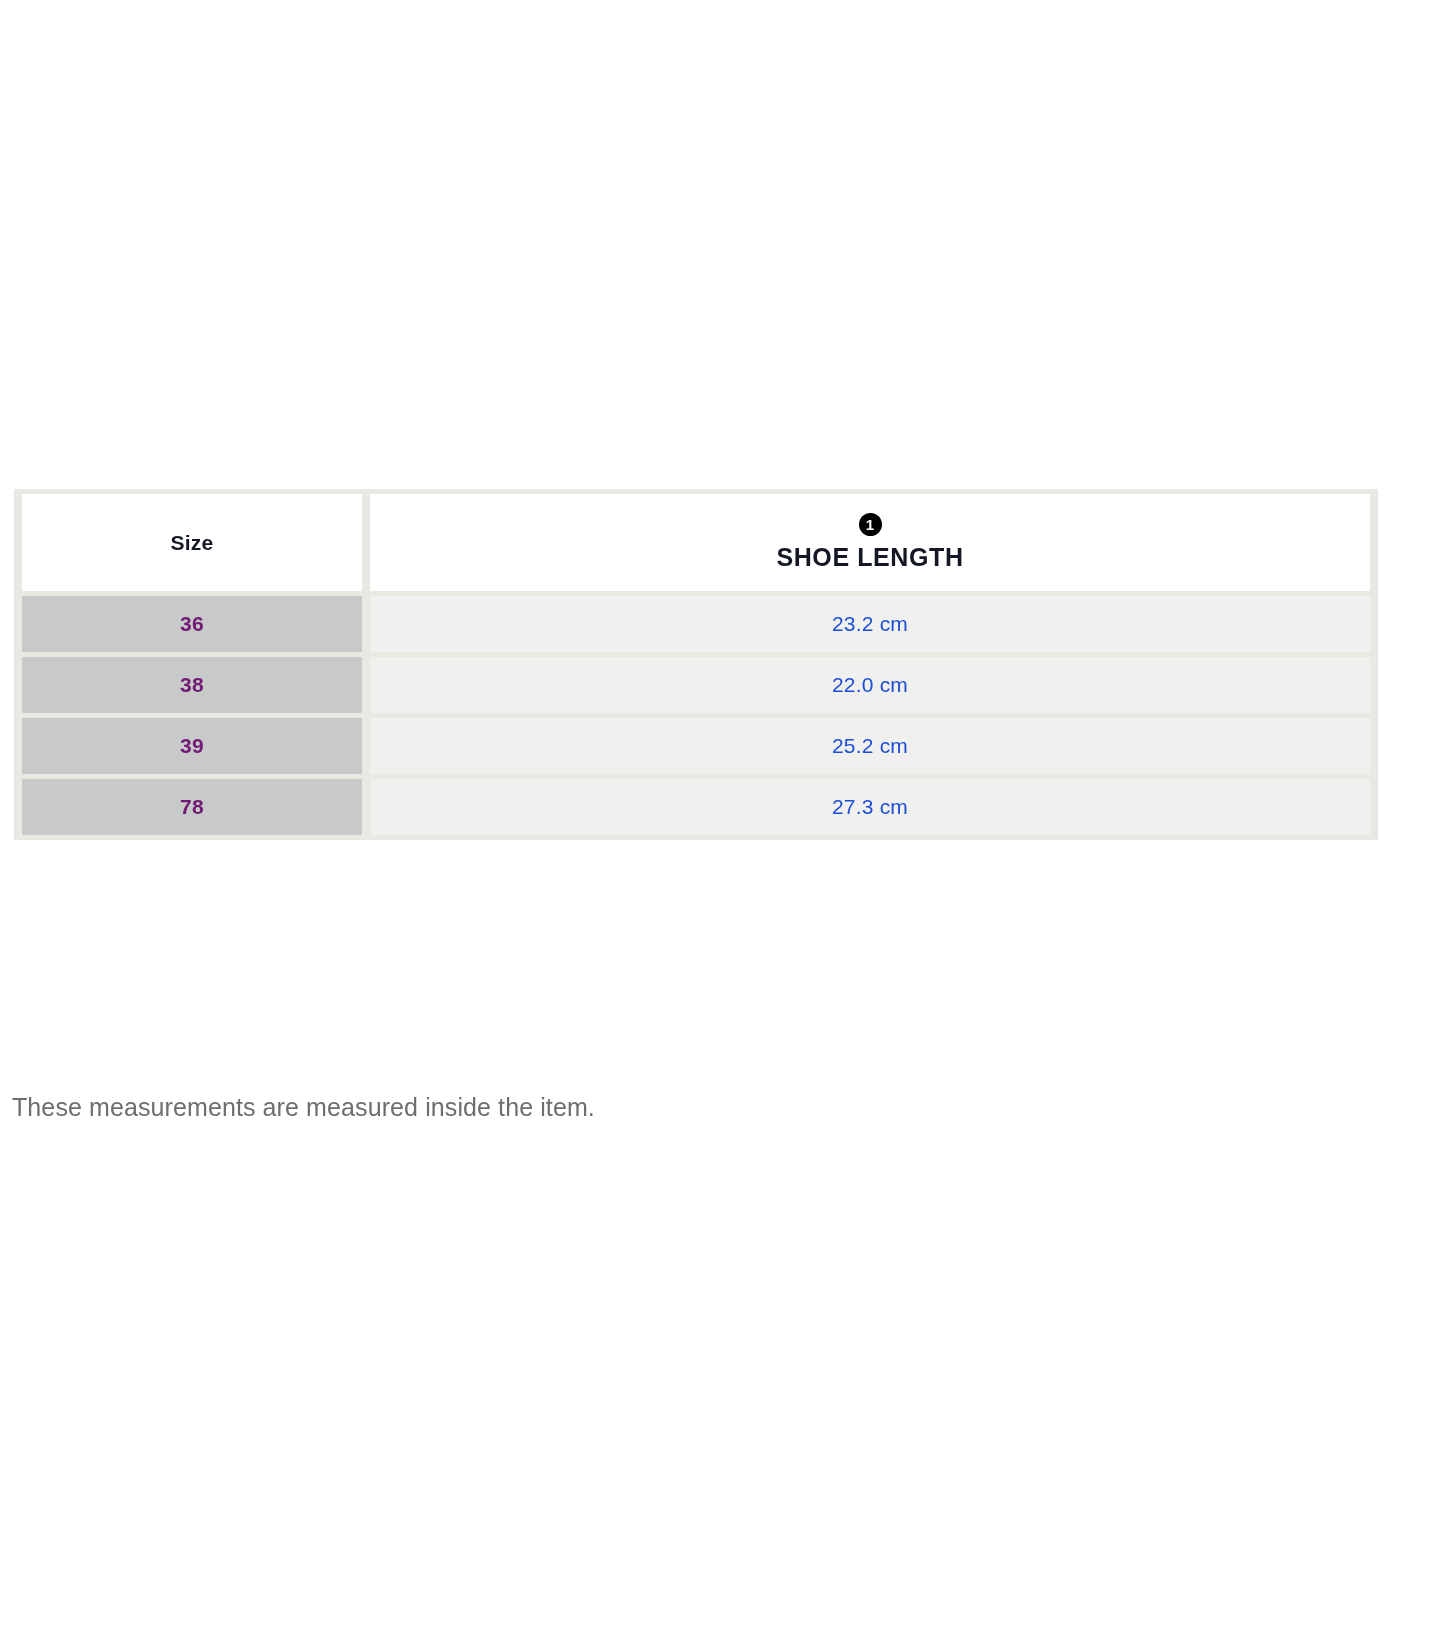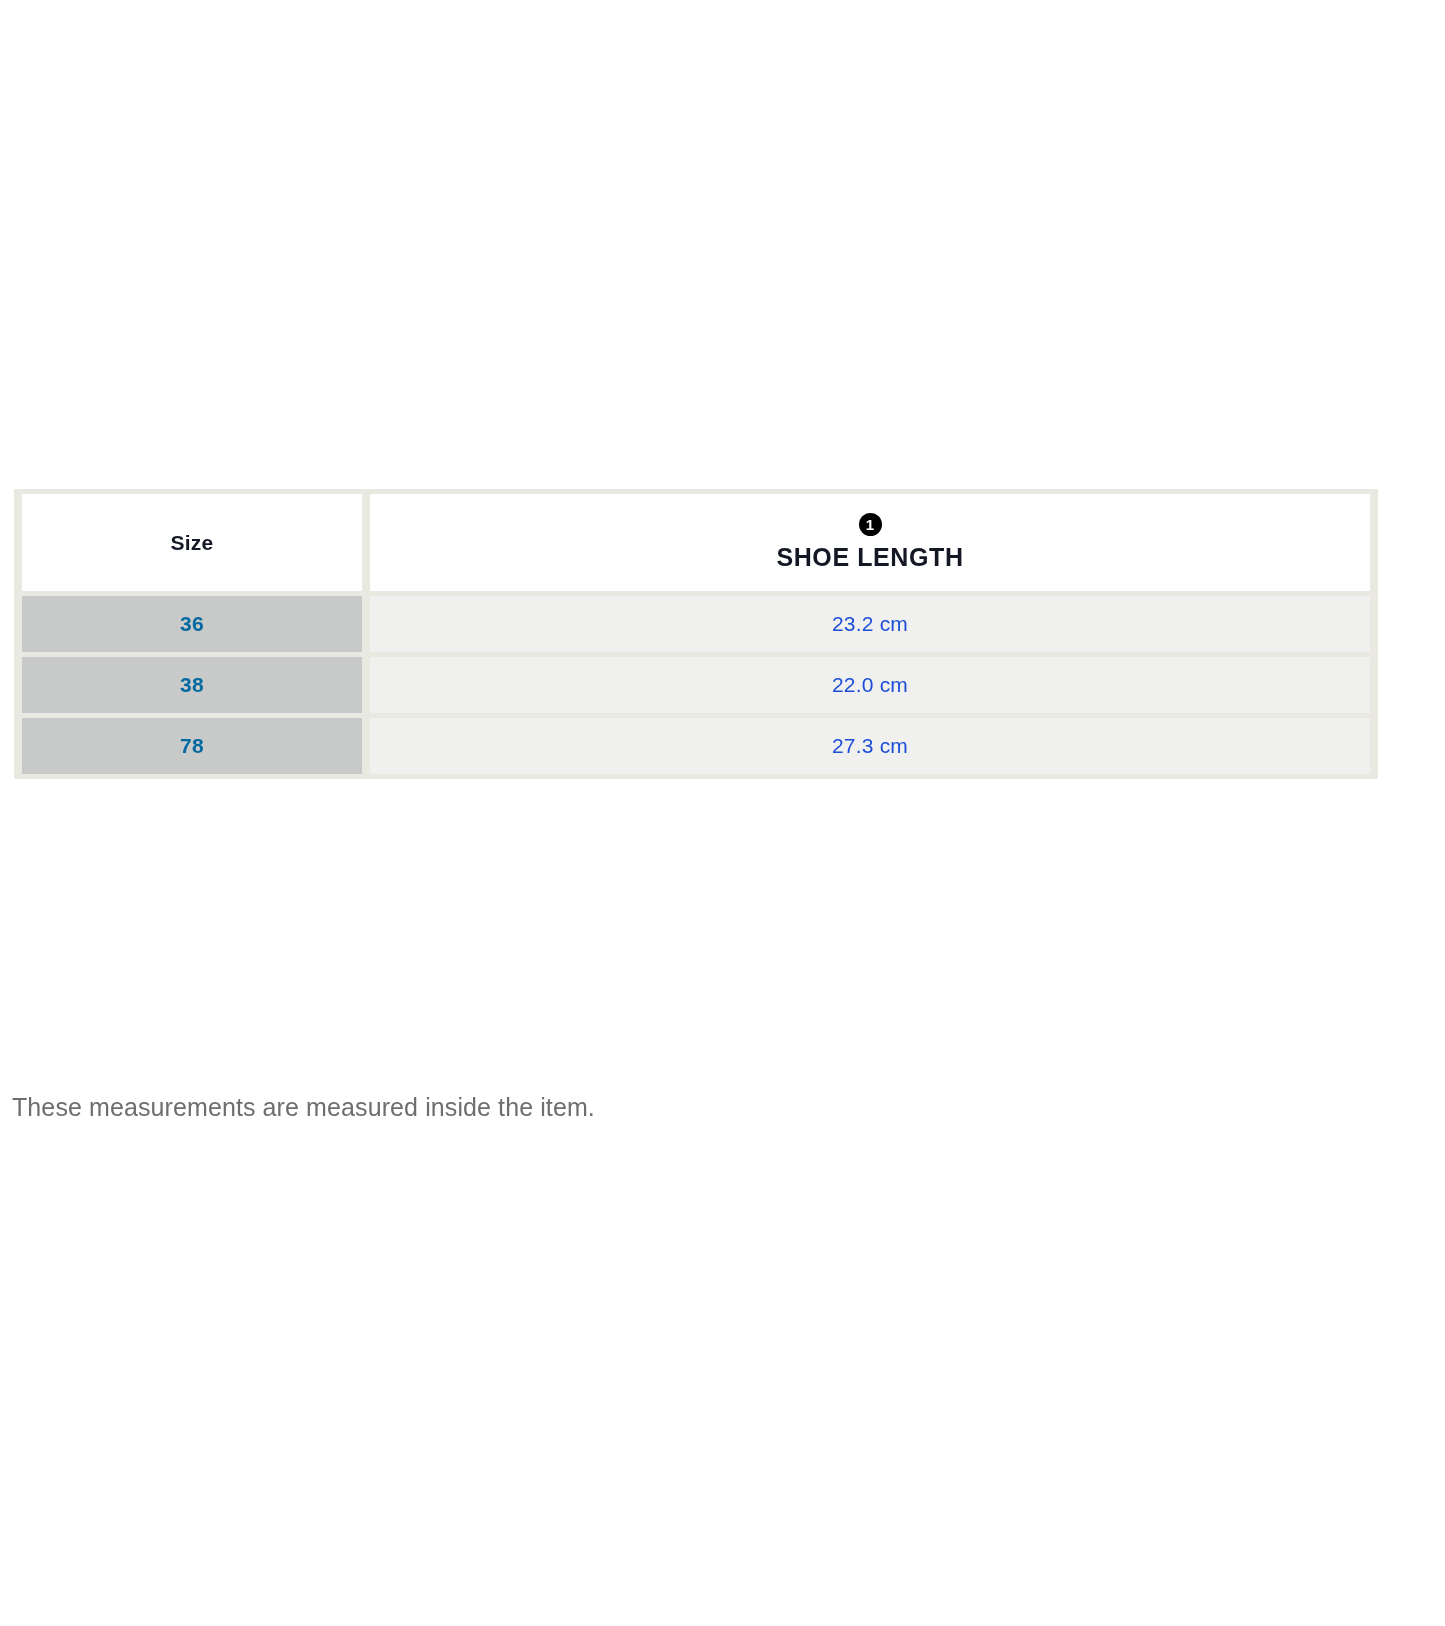--- a/index.html
+++ b/index.html
@@ -93,21 +93,21 @@
     font-size: 25px;
     font-weight: bold;
     color: #141824;
     letter-spacing: 0.6px;
   }
 
   
   .cell-size {
     background: #c8c9c9;
     height: 56px;
-    color: #0369a1;
+    color: #701a75;
     font-size: 21px;
     font-weight: bold;
     letter-spacing: 0.2px;
   }
   .cell-val {
     background: #f0f0ee;
     height: 56px;
     color: #1d4ed8;
     font-size: 21px;
     font-weight: normal;
@@ -155,20 +155,24 @@
       <tbody id="chart-body">
           <tr>
             <td class="cell-size">36</td>
             <td class="cell-val">23.2 cm</td>
           </tr>
           <tr>
             <td class="cell-size">38</td>
             <td class="cell-val">22.0 cm</td>
           </tr>
           <tr>
+            <td class="cell-size">39</td>
+            <td class="cell-val">25.2 cm</td>
+          </tr>
+          <tr>
             <td class="cell-size">78</td>
             <td class="cell-val">27.3 cm</td>
           </tr>
         </tbody>
     </table>
   </div>
 
   <div class="footnote">
     <span>These measurements are measured </span><span class="emph">inside the item</span><span>.</span>
   </div>

